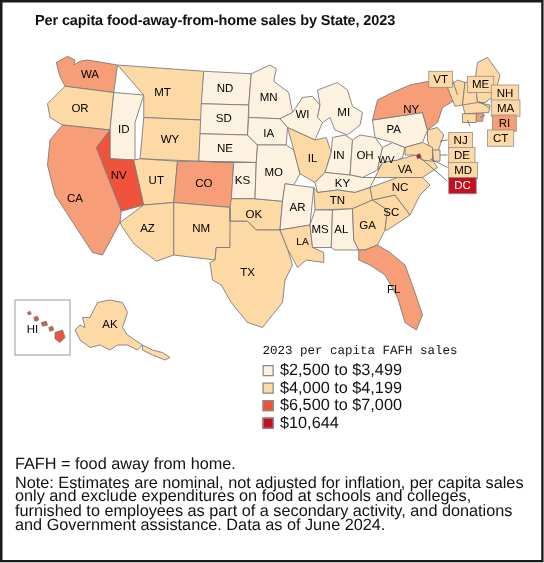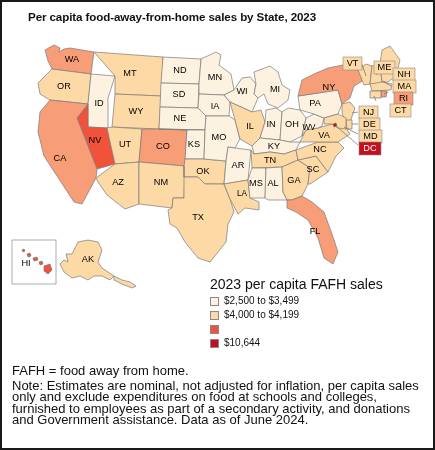--- a/index.html
+++ b/index.html
@@ -13,25 +13,25 @@
   .st{stroke:#7a7a7a;stroke-width:0.7;}
   .inset-box{fill:none;stroke:#9a9a9a;stroke-width:0.8;}
   .slab{font-family:"Liberation Sans",sans-serif;font-size:9.2px;fill:#000;
         text-anchor:middle;dominant-baseline:middle;font-weight:normal;}
   .slab-sm{font-size:8.2px;}
   .leader{stroke:#6e6e6e;stroke-width:0.7;fill:none;}
   .boxlab rect{stroke:#8a8a8a;stroke-width:0.6;}
   .boxlab text{font-family:"Liberation Sans",sans-serif;font-size:9.2px;
                fill:#000;text-anchor:middle;dominant-baseline:middle;}
   #legend{position:absolute;left:207px;top:274px;width:220px;}
-  #legend .lg-title{font-size:14px;color:#111;margin:0 0 2px 1px;}
+  #legend .lg-title{font-size:10px;color:#111;margin:0 0 2px 1px;font-family:Liberation Mono, monospace;}
   #legend .lg-row{display:flex;align-items:center;height:14px;margin-bottom:0px;}
   #legend .sw{width:9px;height:9px;margin-right:5px;margin-left:1px;
               border:1px solid #8a8a8a;box-sizing:border-box;flex:0 0 auto;}
-  #legend .lg-lab{font-size:10px;color:#111;line-height:12px;}
+  #legend .lg-lab{font-size:13px;color:#111;line-height:12px;}
   #notes{position:absolute;left:10px;top:363px;width:416px;}
   #notes p{margin:0 0 3px 0;font-size:13px;line-height:11.6px;color:#111;}
 </style>
 </head>
 <body>
 
 <div id="frame">
 
   <div id="title">Per capita food-away-from-home sales by State, 2023</div>
 
@@ -210,20 +210,21 @@
     <div class="lg-row">
       <span class="sw" style="background: rgb(253, 242, 224);"></span>
       <span class="lg-lab">$2,500 to $3,499</span>
     </div>
     <div class="lg-row">
       <span class="sw" style="background: rgb(253, 217, 165);"></span>
       <span class="lg-lab">$4,000 to $4,199</span>
     </div>
     <div class="lg-row">
       <span class="sw" style="background: rgb(240, 82, 60);"></span>
+      <span class="lg-lab">$6,500 to $7,000</span>
     </div>
     <div class="lg-row">
       <span class="sw" style="background: rgb(194, 16, 32);"></span>
       <span class="lg-lab">$10,644</span>
     </div>
   </div>
 
   <div id="notes">
     <p>FAFH = food away from home.</p>
     <p>Note: Estimates are nominal, not adjusted for inflation, per capita sales only and exclude expenditures on food at schools and colleges, furnished to employees as part of a secondary activity, and donations and Government assistance. Data as of June 2024.</p>

